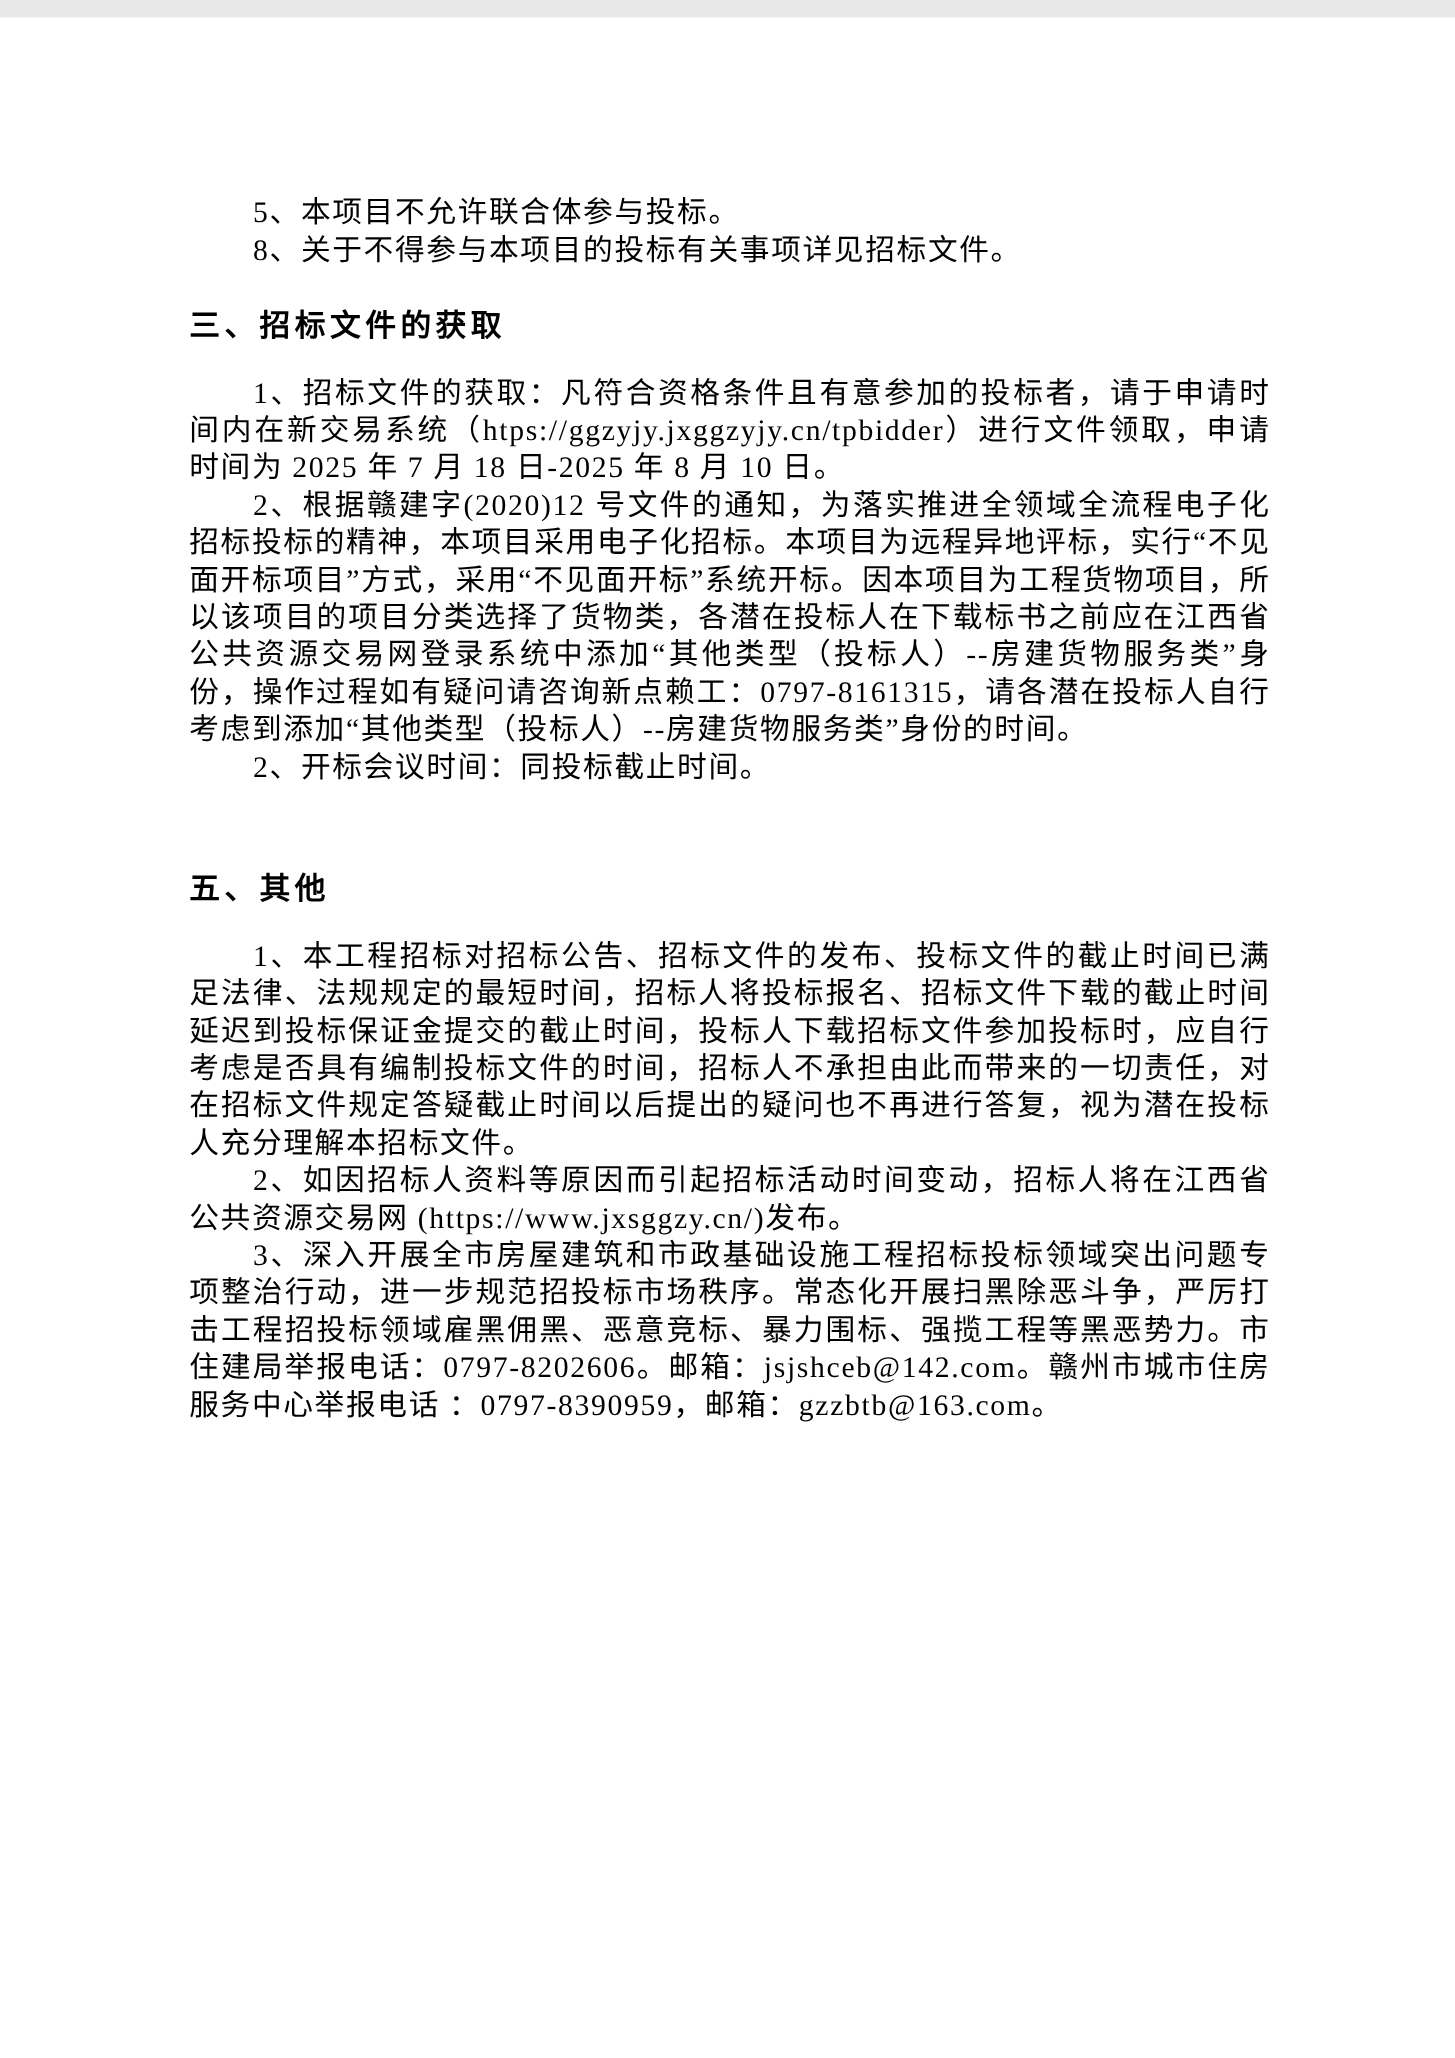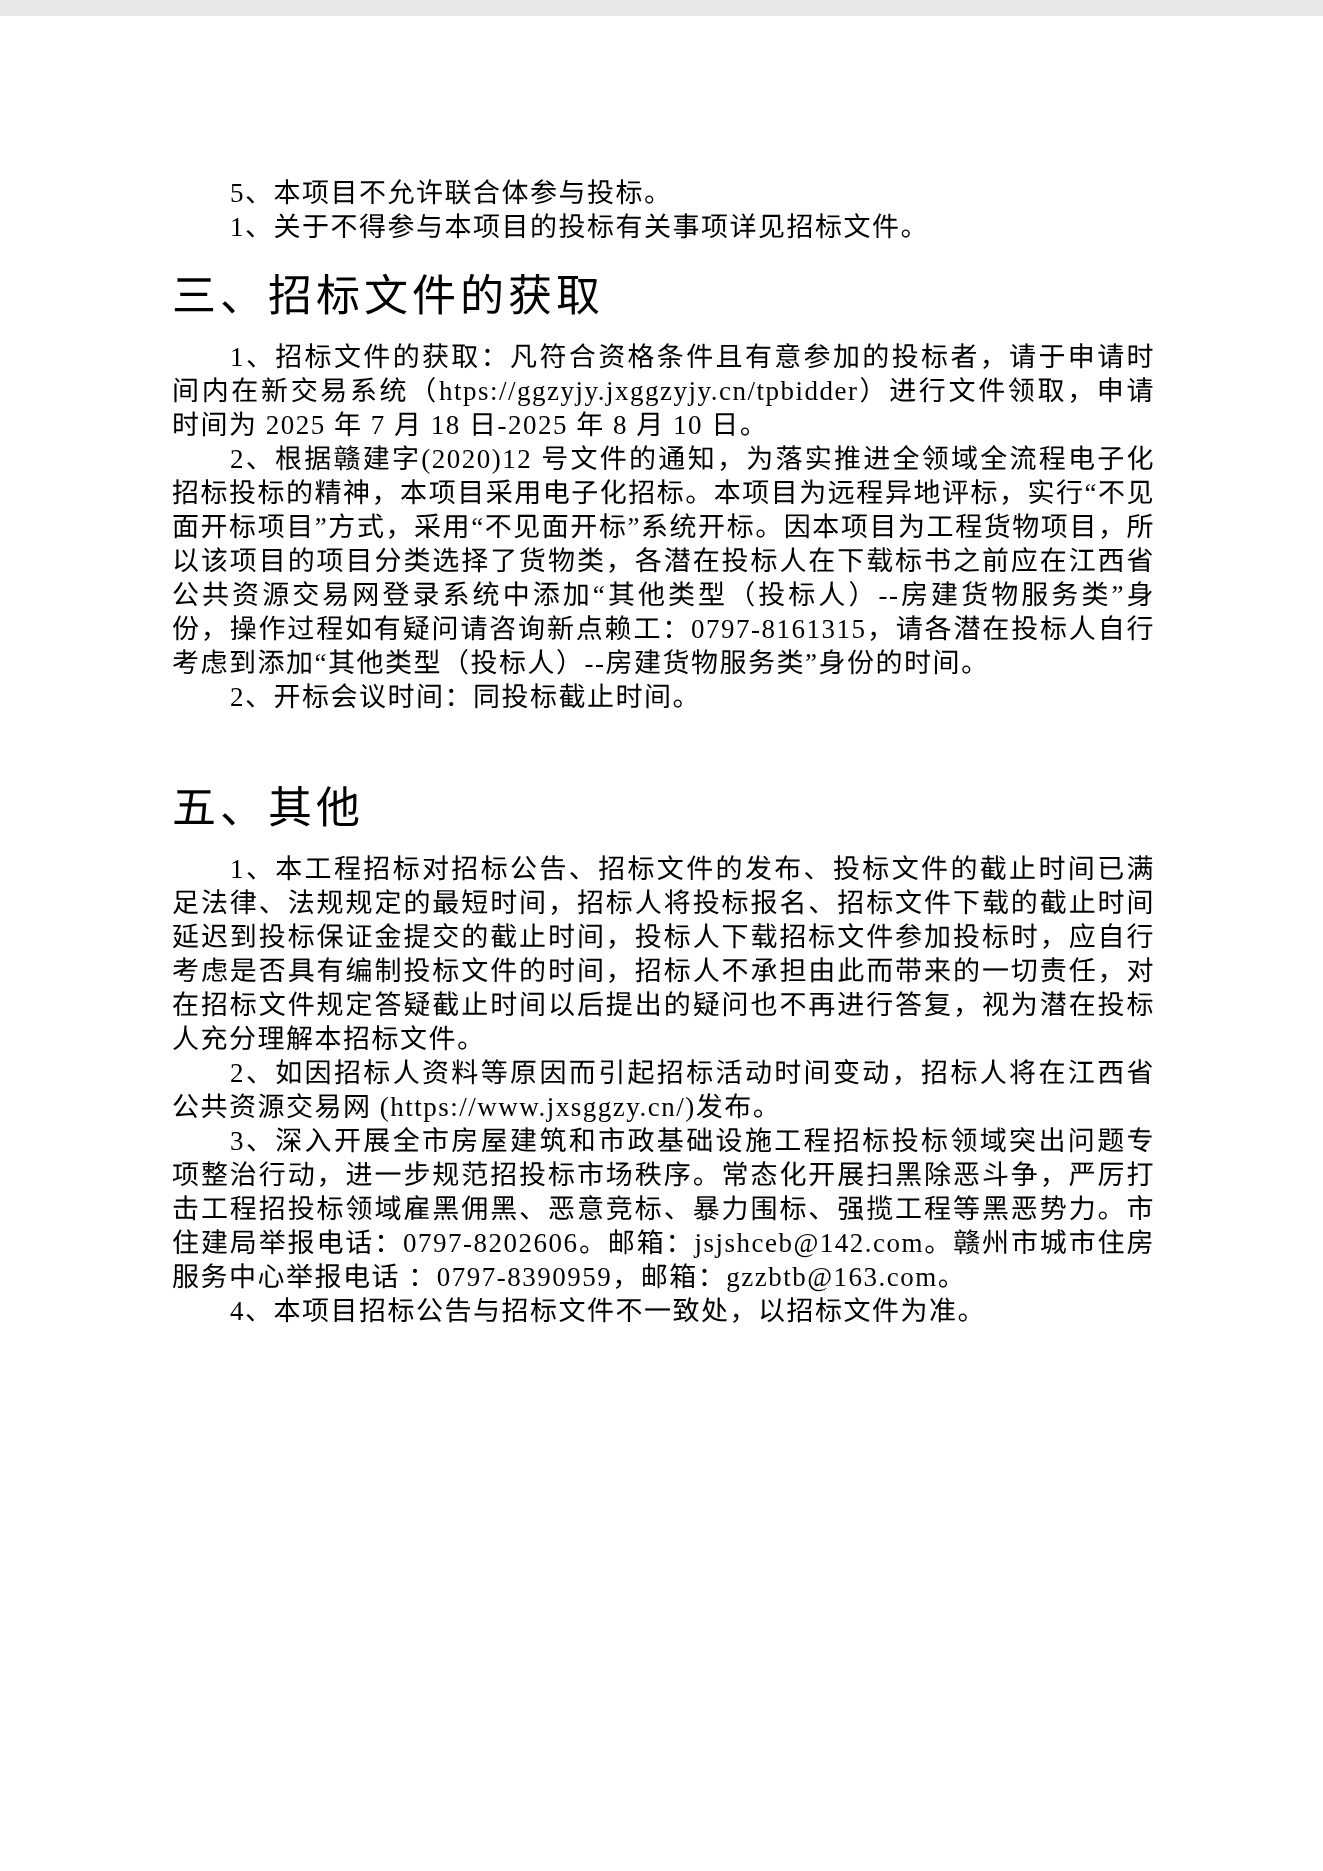--- a/index.html
+++ b/index.html
@@ -24,45 +24,44 @@
     line-height: 34px;
     letter-spacing: 1.5px;
     text-align: justify;
     text-justify: inter-character;
     text-indent: 2.15em;
     overflow-wrap: break-word;
     word-wrap: break-word;
   }
   .heading {
     font-family: "Liberation Sans", "DejaVu Sans", sans-serif;
-    font-size: 44px;
-    font-weight: normal;
+    font-size: 28px;
+    font-weight: bold;
     line-height: 40px;
     letter-spacing: 4px;
     margin: 32px 0 24px 0;
   }
   .heading-four { margin-top: 42px; }
   .heading-other { margin-top: 74px; }
   .url-text {
     letter-spacing: 0.5px;
   }
 </style>
 </head>
 <body>
 
 <div class="page">
 
   <p class="body-para">5、本项目不允许联合体参与投标。</p>
-  <p class="body-para">1、关于不得参与本项目的投标有关事项详见招标文件。</p>
+  <p class="body-para">8、关于不得参与本项目的投标有关事项详见招标文件。</p>
 
   <h2 class="heading">三、招标文件的获取</h2>
   <p class="body-para">1、招标文件的获取：凡符合资格条件且有意参加的投标者，请于申请时间内在新交易系统（htps://ggzyjy.jxggzyjy.cn/tpbidder）进行文件领取，申请时间为 2025 年 7 月 18 日-2025 年 8 月 10 日。</p>
   <p class="body-para">2、根据赣建字(2020)12 号文件的通知，为落实推进全领域全流程电子化招标投标的精神，本项目采用电子化招标。本项目为远程异地评标，实行“不见面开标项目”方式，采用“不见面开标”系统开标。因本项目为工程货物项目，所以该项目的项目分类选择了货物类，各潜在投标人在下载标书之前应在江西省公共资源交易网登录系统中添加“其他类型（投标人）--房建货物服务类”身份，操作过程如有疑问请咨询新点赖工：0797-8161315，请各潜在投标人自行考虑到添加“其他类型（投标人）--房建货物服务类”身份的时间。</p>
 
   <p class="body-para">2、开标会议时间：同投标截止时间。</p>
 
   <h2 class="heading heading-other">五、其他</h2>
   <p class="body-para">1、本工程招标对招标公告、招标文件的发布、投标文件的截止时间已满足法律、法规规定的最短时间，招标人将投标报名、招标文件下载的截止时间延迟到投标保证金提交的截止时间，投标人下载招标文件参加投标时，应自行考虑是否具有编制投标文件的时间，招标人不承担由此而带来的一切责任，对在招标文件规定答疑截止时间以后提出的疑问也不再进行答复，视为潜在投标人充分理解本招标文件。</p>
   <p class="body-para">2、如因招标人资料等原因而引起招标活动时间变动，招标人将在江西省公共资源交易网 (https://www.jxsggzy.cn/)发布。</p>
   <p class="body-para">3、深入开展全市房屋建筑和市政基础设施工程招标投标领域突出问题专项整治行动，进一步规范招投标市场秩序。常态化开展扫黑除恶斗争，严厉打击工程招投标领域雇黑佣黑、恶意竞标、暴力围标、强揽工程等黑恶势力。市住建局举报电话：0797-8202606。邮箱：jsjshceb@142.com。赣州市城市住房服务中心举报电话 ：0797-8390959，邮箱：gzzbtb@163.com。</p>
-  <p class="body-para">4、本项目招标公告与招标文件不一致处，以招标文件为准。</p>
 
 </div>
 
 </body></html>

